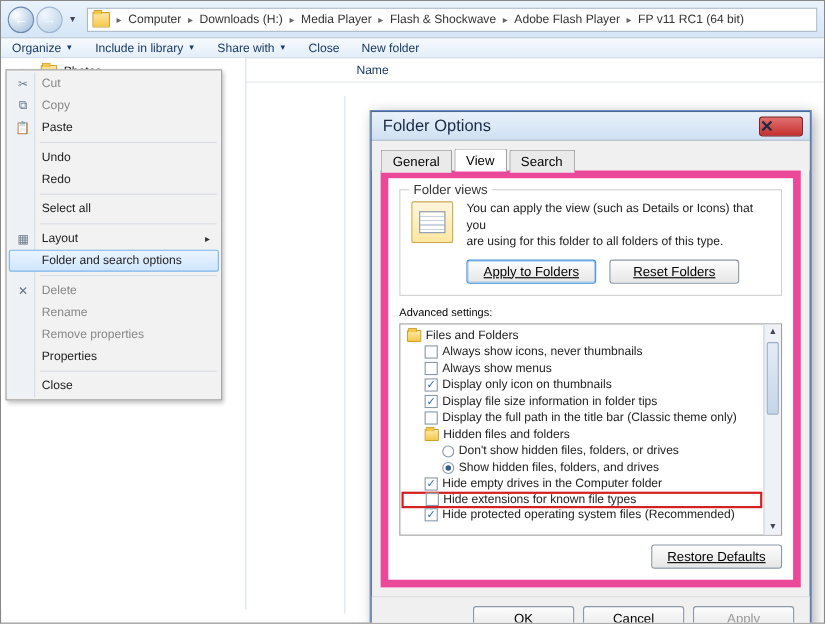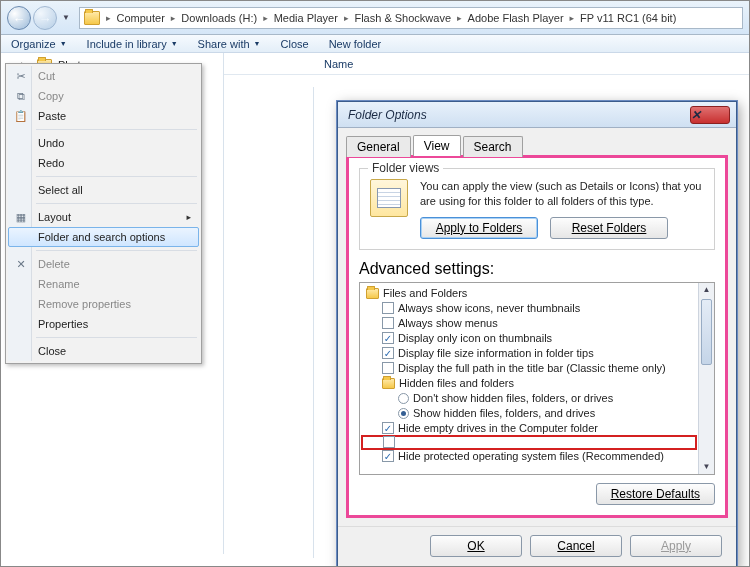--- a/index.html
+++ b/index.html
@@ -33,41 +33,41 @@
 .menu-item { position: relative; padding: 4px 8px 4px 30px; font-size: 12px; color: #222; display: flex; align-items: center; }
 .menu-item.disabled { color: #888; }
 .menu-item.hl { background: linear-gradient(#eaf4ff,#cfe6ff); border: 1px solid #7ab4ea; border-radius: 2px; padding: 3px 7px 3px 29px; }
 .menu-sep { height: 1px; background: #d8dde4; margin: 3px 2px 3px 28px; position: relative; }
 .menu-item .arrow { margin-left: auto; font-size: 9px; color: #333; }
 .mic { position: absolute; left: 6px; width: 14px; height: 14px; display: flex; align-items: center; justify-content: center; color: #6a7888; font-size: 11px; }
 
 
 .dialog { position: absolute; left: 336px; top: 100px; width: 400px; background: #f0f0f0; border: 1px solid #3b5c8c; box-shadow: 0 0 0 1px #6a8ac0, 3px 3px 12px rgba(0,0,0,.35); z-index: 10; }
 .dlg-title { height: 26px; background: linear-gradient(#e8f1fb,#cfe0f2); display: flex; align-items: center; padding: 0 6px 0 10px; border-bottom: 1px solid #a0b0c4; }
-.dlg-title span { font-size: 12px; color: #1a2a44; flex: 1; font-style: italic; }
+.dlg-title span { font-size: 15px; color: #1a2a44; flex: 1; }
 .dlg-close { width: 40px; height: 18px; background: linear-gradient(#e07070,#c83030); border: 1px solid #8a2020; border-radius: 3px; color: #fff; display: flex; align-items: center; justify-content: center; font-size: 11px; font-weight: bold; }
 
 .tabs { display: flex; padding: 6px 8px 0 8px; background: #f0f0f0; }
 .tab { padding: 3px 10px; border: 1px solid #a0a0a0; border-bottom: none; background: #f0f0f0; margin-right: 2px; border-radius: 2px 2px 0 0; font-size: 12px; position: relative; top: 1px; }
 .tab.active { background: #fff; z-index: 2; }
 .tab:not(.active) { background: #eaeaea; top: 2px; }
-.tab-body { margin: 0 8px 8px 8px; background: #fff; border: 3px solid #ec4899; padding: 10px; }
+.tab-body { margin: 0 8px 8px 8px; background: #fff; border: 7px solid #ec4899; padding: 10px; }
 
 .group { border: 1px solid #d0d0d0; padding: 10px; margin-bottom: 10px; position: relative; }
 .group-label { position: absolute; top: -8px; left: 8px; background: #fff; padding: 0 4px; font-size: 12px; color: #333; }
 .fv-row { display: flex; gap: 12px; align-items: flex-start; }
 .fv-icon { width: 38px; height: 38px; border: 1px solid #c8a84a; background: linear-gradient(#fff6dc,#ffe7a0); border-radius: 2px; display: flex; align-items: center; justify-content: center; flex-shrink: 0; }
 .fv-icon-inner { width: 24px; height: 20px; background: repeating-linear-gradient(#fff,#fff 3px,#c8d4e4 3px,#c8d4e4 4px); border: 1px solid #8898b0; }
 .fv-text { font-size: 11px; color: #222; line-height: 1.35; }
 .fv-btns { display: flex; gap: 12px; margin-top: 8px; }
 .btn { padding: 3px 0; border: 1px solid #8a98a8; background: linear-gradient(#fdfdfd,#e6e6e6); border-radius: 3px; font-size: 12px; text-align: center; text-decoration: underline; }
 .btn.wide { width: 118px; }
 .btn.apply-folders { border: 1px solid #4a90d8; box-shadow: 0 0 0 1px #a8d0f4 inset; }
 
-.adv-label { font-size: 16px; margin-bottom: 4px; }
+.adv-label { font-size: 10px; margin-bottom: 4px; }
 .adv-box { border: 1px solid #a0a0a0; height: 193px; background: #fff; position: relative; display: flex; }
 .adv-scroll { overflow: hidden; flex: 1; padding: 3px 2px; }
 .adv-sb { width: 16px; background: #eef1f5; border-left: 1px solid #cdd4de; position: relative; }
 .adv-sb .thumb { position: absolute; left: 2px; right: 2px; top: 16px; height: 66px; background: linear-gradient(#e4ecf6,#c5d5e8); border: 1px solid #98acc4; border-radius: 2px; }
 .adv-sb .ar { position: absolute; left: 0; right: 0; height: 14px; display: flex; align-items: center; justify-content: center; font-size: 8px; color: #445; }
 .adv-sb .ar.top { top: 0; } .adv-sb .ar.bot { bottom: 0; }
 
 .tree-row { display: flex; align-items: center; height: 15px; font-size: 11px; color: #222; white-space: nowrap; }
 .tree-row.lvl1 { padding-left: 4px; }
 .tree-row.lvl2 { padding-left: 20px; }
@@ -277,20 +277,21 @@
         <div class="tree-row lvl3">
             <span class="rb sel"></span>
             <span>Show hidden files, folders, and drives</span>
           </div>
         <div class="tree-row lvl2">
             <span class="cb">✓</span>
             <span>Hide empty drives in the Computer folder</span>
           </div>
         <div class="tree-row lvl2 red-box">
             <span class="cb"></span>
+            <span>Hide extensions for known file types</span>
           </div>
         <div class="tree-row lvl2">
             <span class="cb">✓</span>
             <span>Hide protected operating system files (Recommended)</span>
           </div>
 
       </div>
       <div class="adv-sb">
         <div class="ar top">▲</div>
         <div class="thumb"></div>

